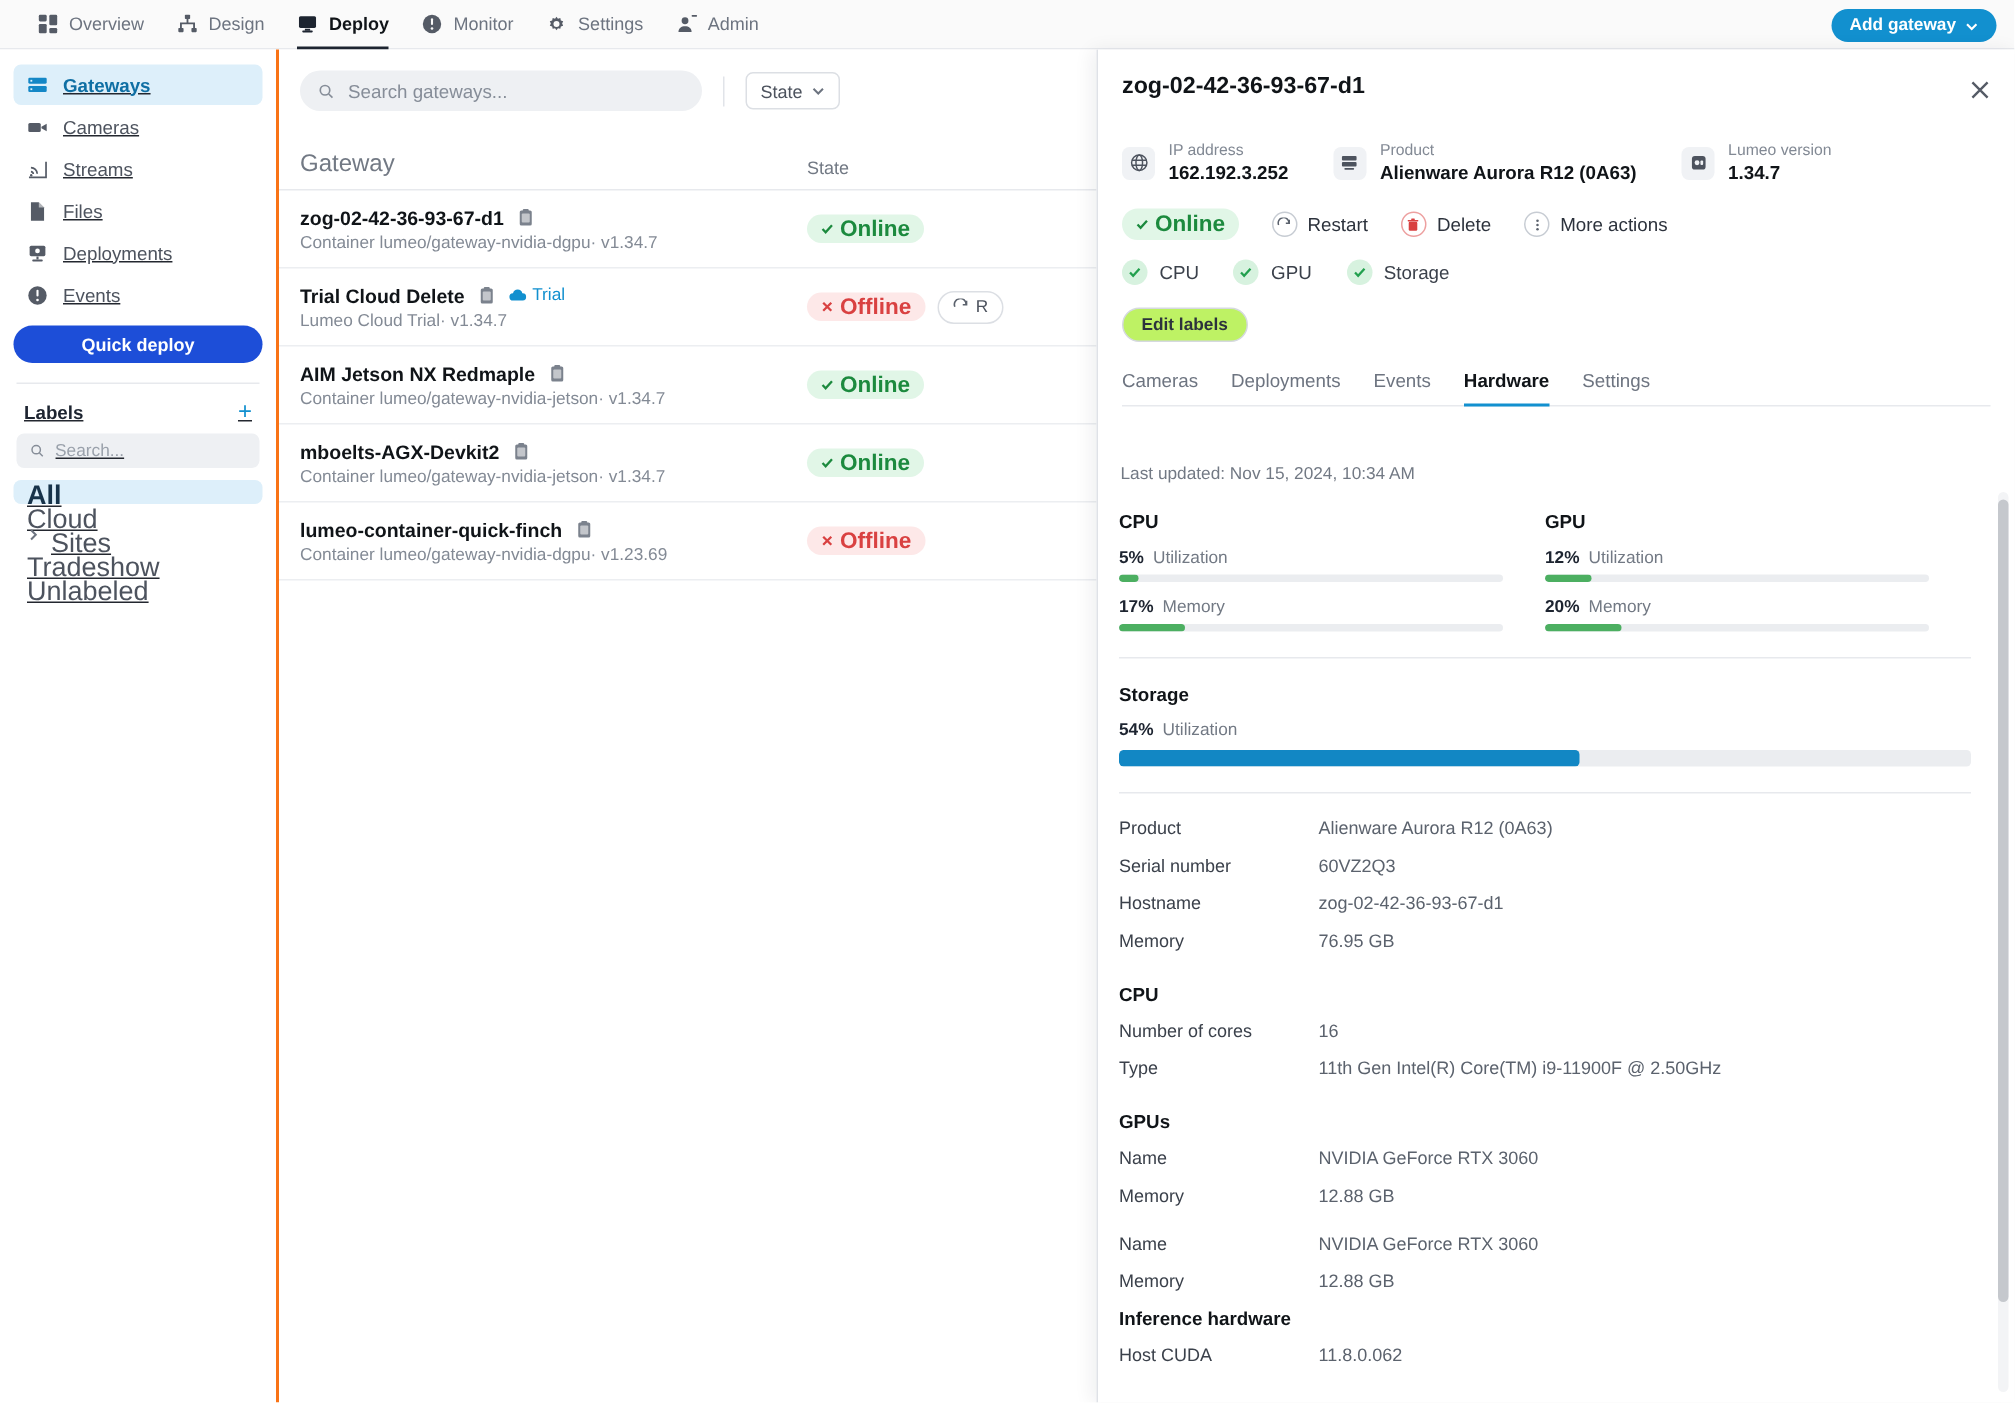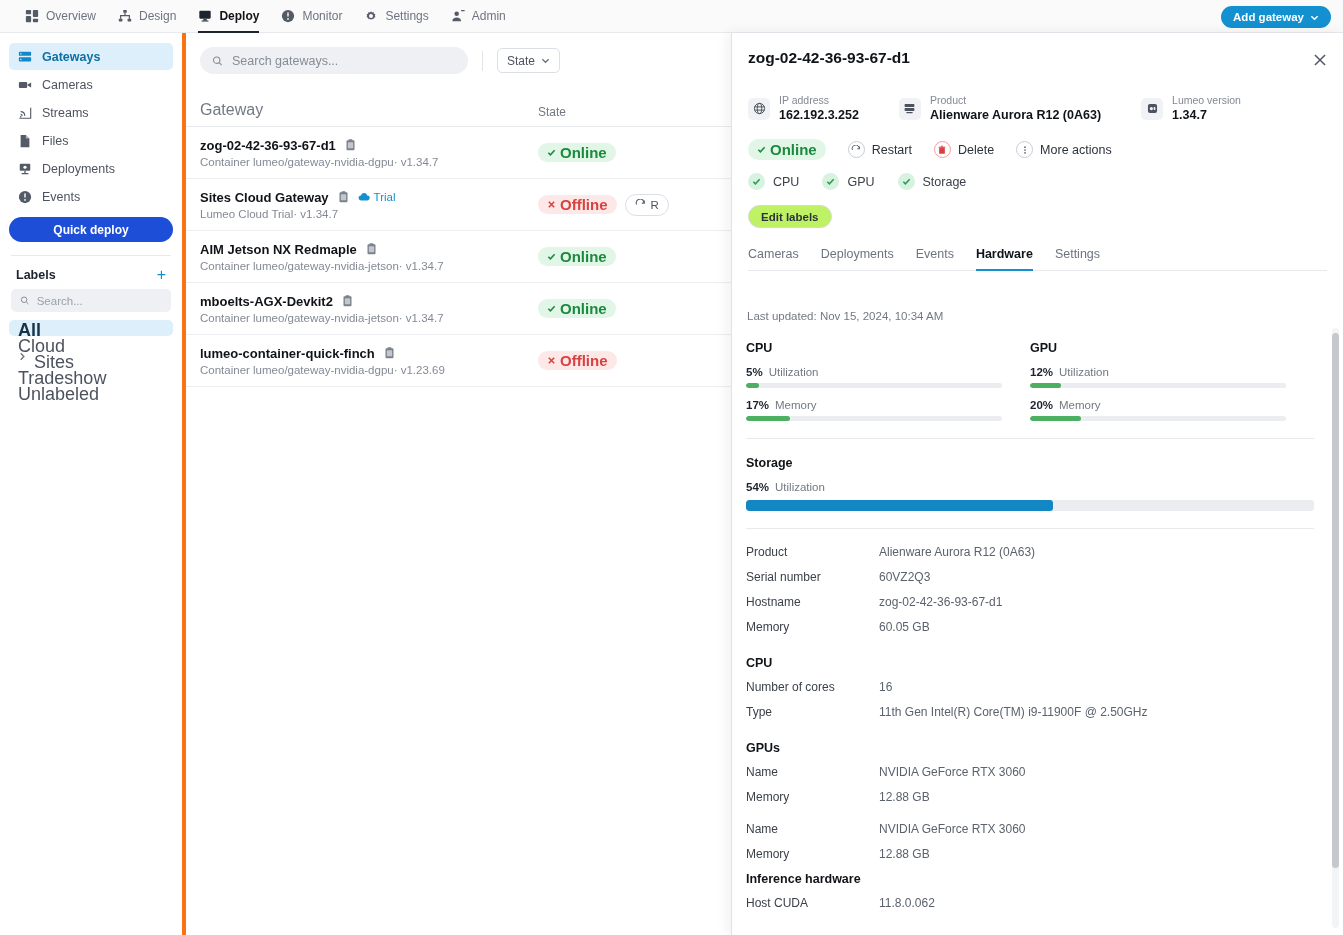--- a/index.html
+++ b/index.html
@@ -35,21 +35,21 @@
     position: absolute; right: 12px; top: 6px;
     background: #1290cf; color: #fff; border: none; border-radius: 14px;
     height: 22px; padding: 0 12px; font-size: 11.5px; font-weight: bold;
     font-family: "Liberation Sans", sans-serif;
     display: flex; align-items: center; gap: 6px; cursor: pointer;
   }
 
   
   .sidebar {
     position: absolute; top: 33px; left: 0; width: 186px; height: 902px;
-    background: #ffffff; border-right: 4px solid #f97316; padding: 10px 9px 0 9px;
+    background: #ffffff; border-right: 2px solid #f97316; padding: 10px 9px 0 9px; text-decoration: underline;
   }
   .side-item {
     display: flex; align-items: center; gap: 10px;
     height: 27px; padding: 0 9px; border-radius: 5px;
     font-size: 12.5px; color: #4d535e; cursor: pointer; margin-bottom: 1px;
   }
   .side-item.active { background: #ddeffa; color: #0f6fa4; font-weight: bold; }
   .side-ico { width: 14px; height: 14px; flex: none; color: #555b66; }
   .side-item.active .side-ico { color: #1487c6; }
 
@@ -142,21 +142,21 @@
     position: absolute; top: 33px; left: 731px; width: 612px; height: 902px;
     background: #ffffff; border-left: 1px solid #dfe2e7;
     box-shadow: -3px 0 12px rgba(20,26,38,.07);
   }
   .d-head { padding: 16px 16px 0 16px; position: relative; }
   .d-title { font-size: 15.5px; font-weight: bold; color: #101418; }
   .close-x {
     position: absolute; right: 14px; top: 18px; width: 18px; height: 18px;
     color: #555b66; cursor: pointer;
   }
-  .meta-row { display: flex; align-items: center; gap: 12px; padding: 26px 16px 0 16px; }
+  .meta-row { display: flex; align-items: center; gap: 2px; padding: 26px 16px 0 16px; }
   .meta { display: flex; align-items: center; gap: 9px; margin-right: 28px; }
   .meta-ico {
     width: 22px; height: 22px; border-radius: 5px; background: #f0f2f5;
     display: flex; align-items: center; justify-content: center; color: #4d535e; flex: none;
   }
   .meta-label { font-size: 10.5px; color: #828994; line-height: 1.35; }
   .meta-value { font-size: 12.5px; font-weight: bold; color: #101418; line-height: 1.35; }
 
   .action-row { display: flex; align-items: center; gap: 0; padding: 15px 16px 0 16px; }
   .act {
@@ -436,21 +436,21 @@
               <path d="M1.5 5.2L3.8 7.6 8.5 2.4"></path>
             </svg>
           <span>Online</span>
         </span>
       </div>
     </div>
 
     <div class="gw-row">
       <div class="gw-main">
         <div class="gw-title">
-          <span class="gw-name">Sites Cloud Gateway</span>
+          <span class="gw-name">Trial Cloud Delete</span>
           <svg class="copy-ico" viewBox="0 0 16 18" fill="currentColor">
               <rect x="2" y="2" width="12" height="15" rx="1.6"></rect>
               <rect x="5" y="0.4" width="6" height="3" rx="1.2"></rect>
               <rect x="4" y="5" width="8" height="9" rx="1" fill="#ffffff" opacity=".55"></rect>
             </svg>
           <span class="trial-chip">
             <svg width="12" height="10" viewBox="0 0 16 12" fill="currentColor">
                 <path d="M4.2 10.5a3.3 3.3 0 01-.2-6.6A4.3 4.3 0 0112.3 4a2.9 2.9 0 01.3 6.5z"></path>
               </svg>
             <span>Trial</span>
@@ -735,21 +735,21 @@
         <div class="kv">
           <span class="kv-k">Serial number</span>
           <span class="kv-v">60VZ2Q3</span>
         </div>
         <div class="kv">
           <span class="kv-k">Hostname</span>
           <span class="kv-v">zog-02-42-36-93-67-d1</span>
         </div>
         <div class="kv">
           <span class="kv-k">Memory</span>
-          <span class="kv-v">60.05 GB</span>
+          <span class="kv-v">76.95 GB</span>
         </div>
       </div>
 
       <div class="kv-group" style="margin-top:22px">
         <div class="kv-title">CPU</div>
         <div class="kv">
           <span class="kv-k">Number of cores</span>
           <span class="kv-v">16</span>
         </div>
         <div class="kv">

